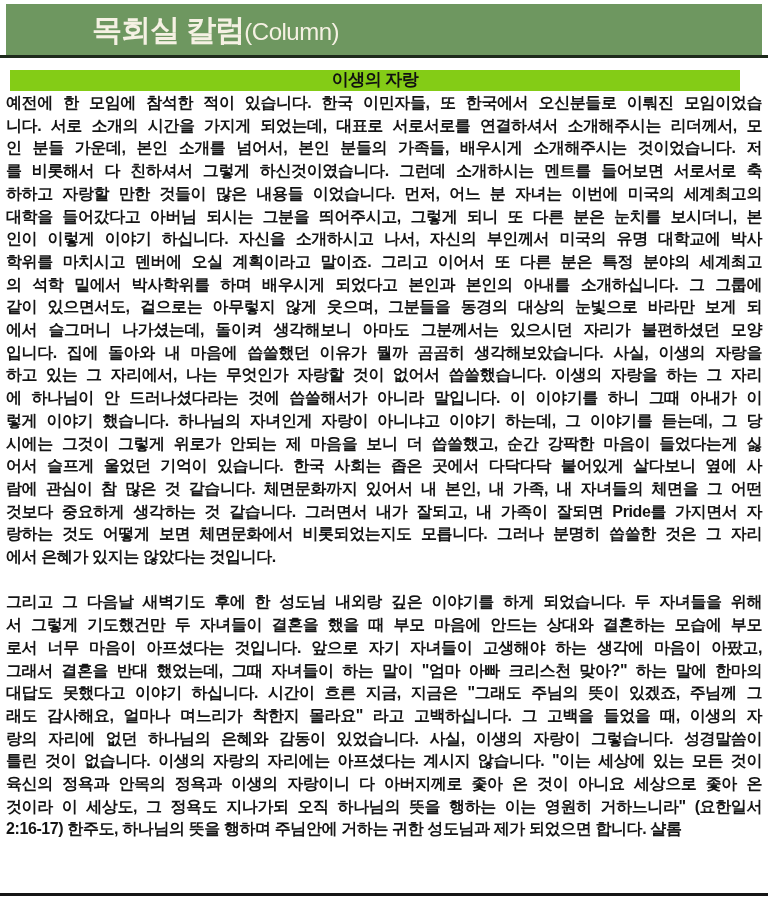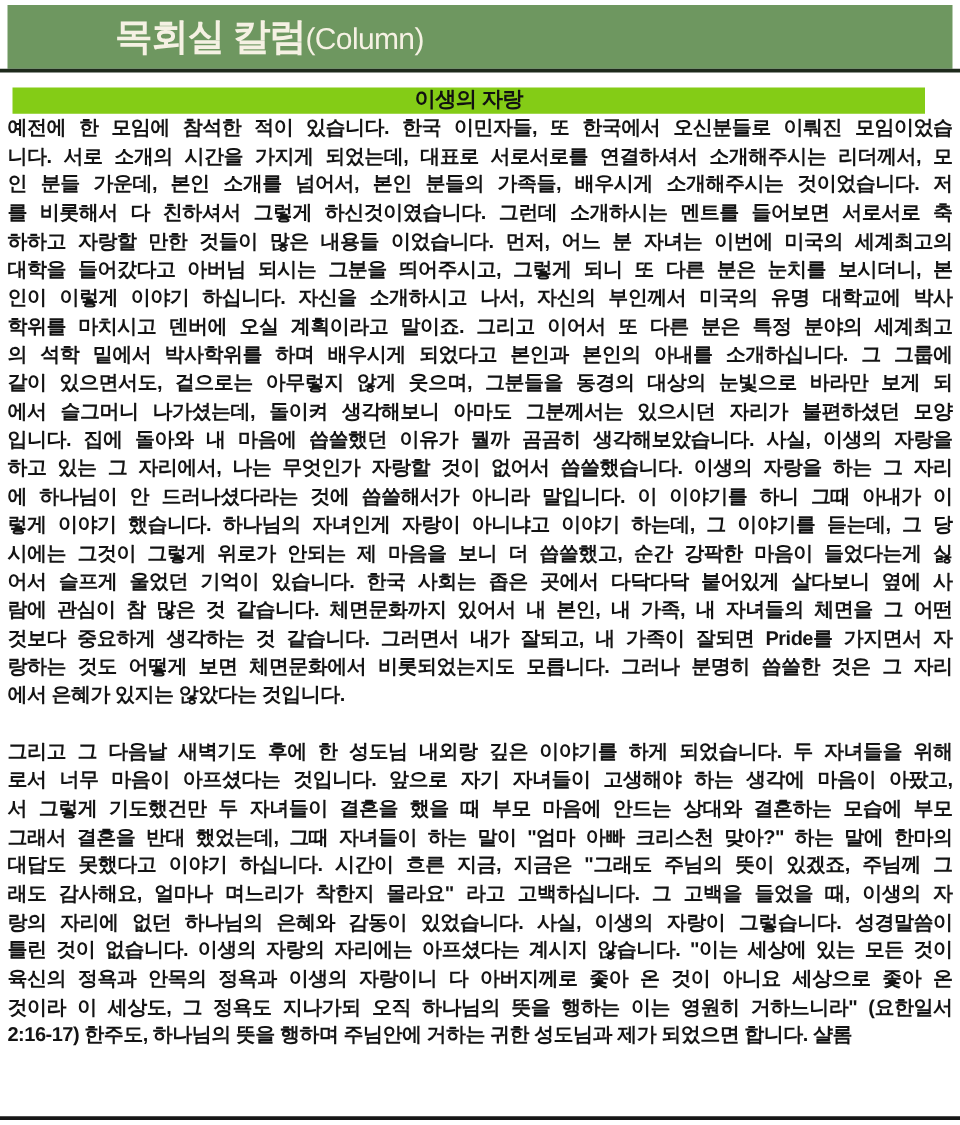--- a/index.html
+++ b/index.html
@@ -140,22 +140,22 @@
       <div class="line">시에는 그것이 그렇게 위로가 안되는 제 마음을 보니 더 씁쓸했고, 순간 강팍한 마음이 들었다는게 싫</div>
       <div class="line">어서 슬프게 울었던 기억이 있습니다. 한국 사회는 좁은 곳에서 다닥다닥 붙어있게 살다보니 옆에 사</div>
       <div class="line">람에 관심이 참 많은 것 같습니다. 체면문화까지 있어서 내 본인, 내 가족, 내 자녀들의 체면을 그 어떤</div>
       <div class="line">것보다 중요하게 생각하는 것 같습니다. 그러면서 내가 잘되고, 내 가족이 잘되면 Pride를 가지면서 자</div>
       <div class="line">랑하는 것도 어떻게 보면 체면문화에서 비롯되었는지도 모릅니다. 그러나 분명히 씁쓸한 것은 그 자리</div>
       <div class="line last">에서 은혜가 있지는 않았다는 것입니다.</div>
     </div>
     <div class="para-gap"></div>
     <div>
       <div class="line">그리고 그 다음날 새벽기도 후에 한 성도님 내외랑 깊은 이야기를 하게 되었습니다. 두 자녀들을 위해</div>
+      <div class="line">서 그렇게 기도했건만 두 자녀들이 결혼을 했을 때 부모 마음에 안드는 상대와 결혼하는 모습에 부모</div>
       <div class="line">로서 너무 마음이 아프셨다는 것입니다. 앞으로 자기 자녀들이 고생해야 하는 생각에 마음이 아팠고,</div>
-      <div class="line">서 그렇게 기도했건만 두 자녀들이 결혼을 했을 때 부모 마음에 안드는 상대와 결혼하는 모습에 부모</div>
       <div class="line">그래서 결혼을 반대 했었는데, 그때 자녀들이 하는 말이 "엄마 아빠 크리스천 맞아?" 하는 말에 한마의</div>
       <div class="line">대답도 못했다고 이야기 하십니다. 시간이 흐른 지금, 지금은 "그래도 주님의 뜻이 있겠죠, 주님께 그</div>
       <div class="line">래도 감사해요, 얼마나 며느리가 착한지 몰라요" 라고 고백하십니다. 그 고백을 들었을 때, 이생의 자</div>
       <div class="line">랑의 자리에 없던 하나님의 은혜와 감동이 있었습니다. 사실, 이생의 자랑이 그렇습니다. 성경말씀이</div>
       <div class="line">틀린 것이 없습니다. 이생의 자랑의 자리에는 아프셨다는 계시지 않습니다. "이는 세상에 있는 모든 것이</div>
       <div class="line">육신의 정욕과 안목의 정욕과 이생의 자랑이니 다 아버지께로 좇아 온 것이 아니요 세상으로 좇아 온</div>
       <div class="line">것이라 이 세상도, 그 정욕도 지나가되 오직 하나님의 뜻을 행하는 이는 영원히 거하느니라" (요한일서</div>
       <div class="line last">2:16-17) 한주도,  하나님의 뜻을 행하며 주님안에 거하는 귀한 성도님과 제가 되었으면 합니다.  샬롬</div>
     </div>
   </div>

